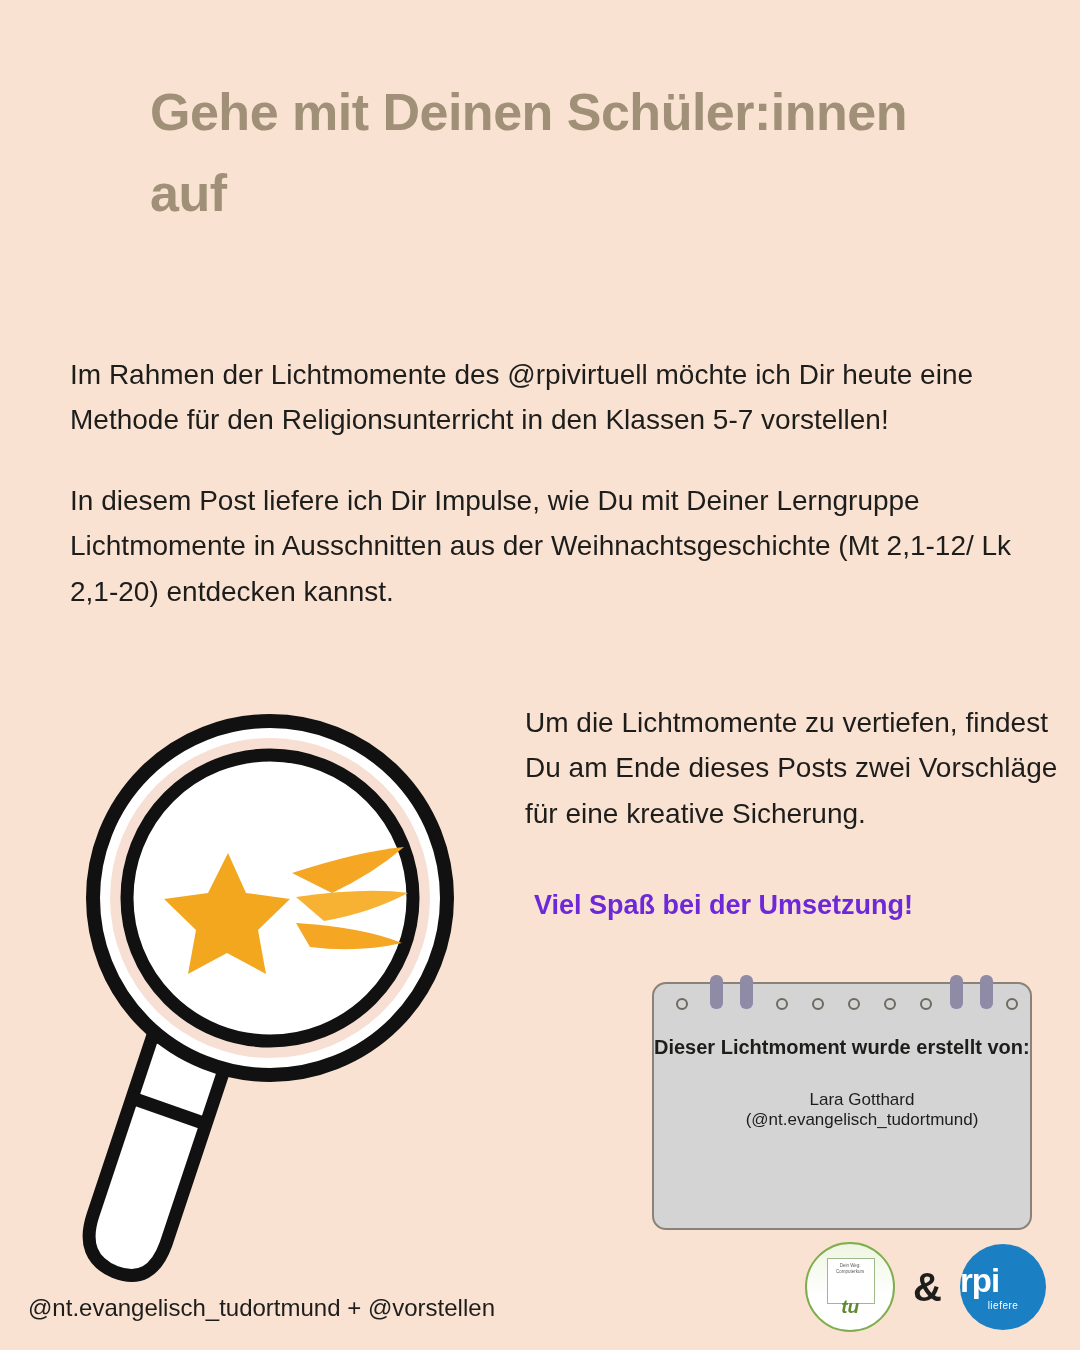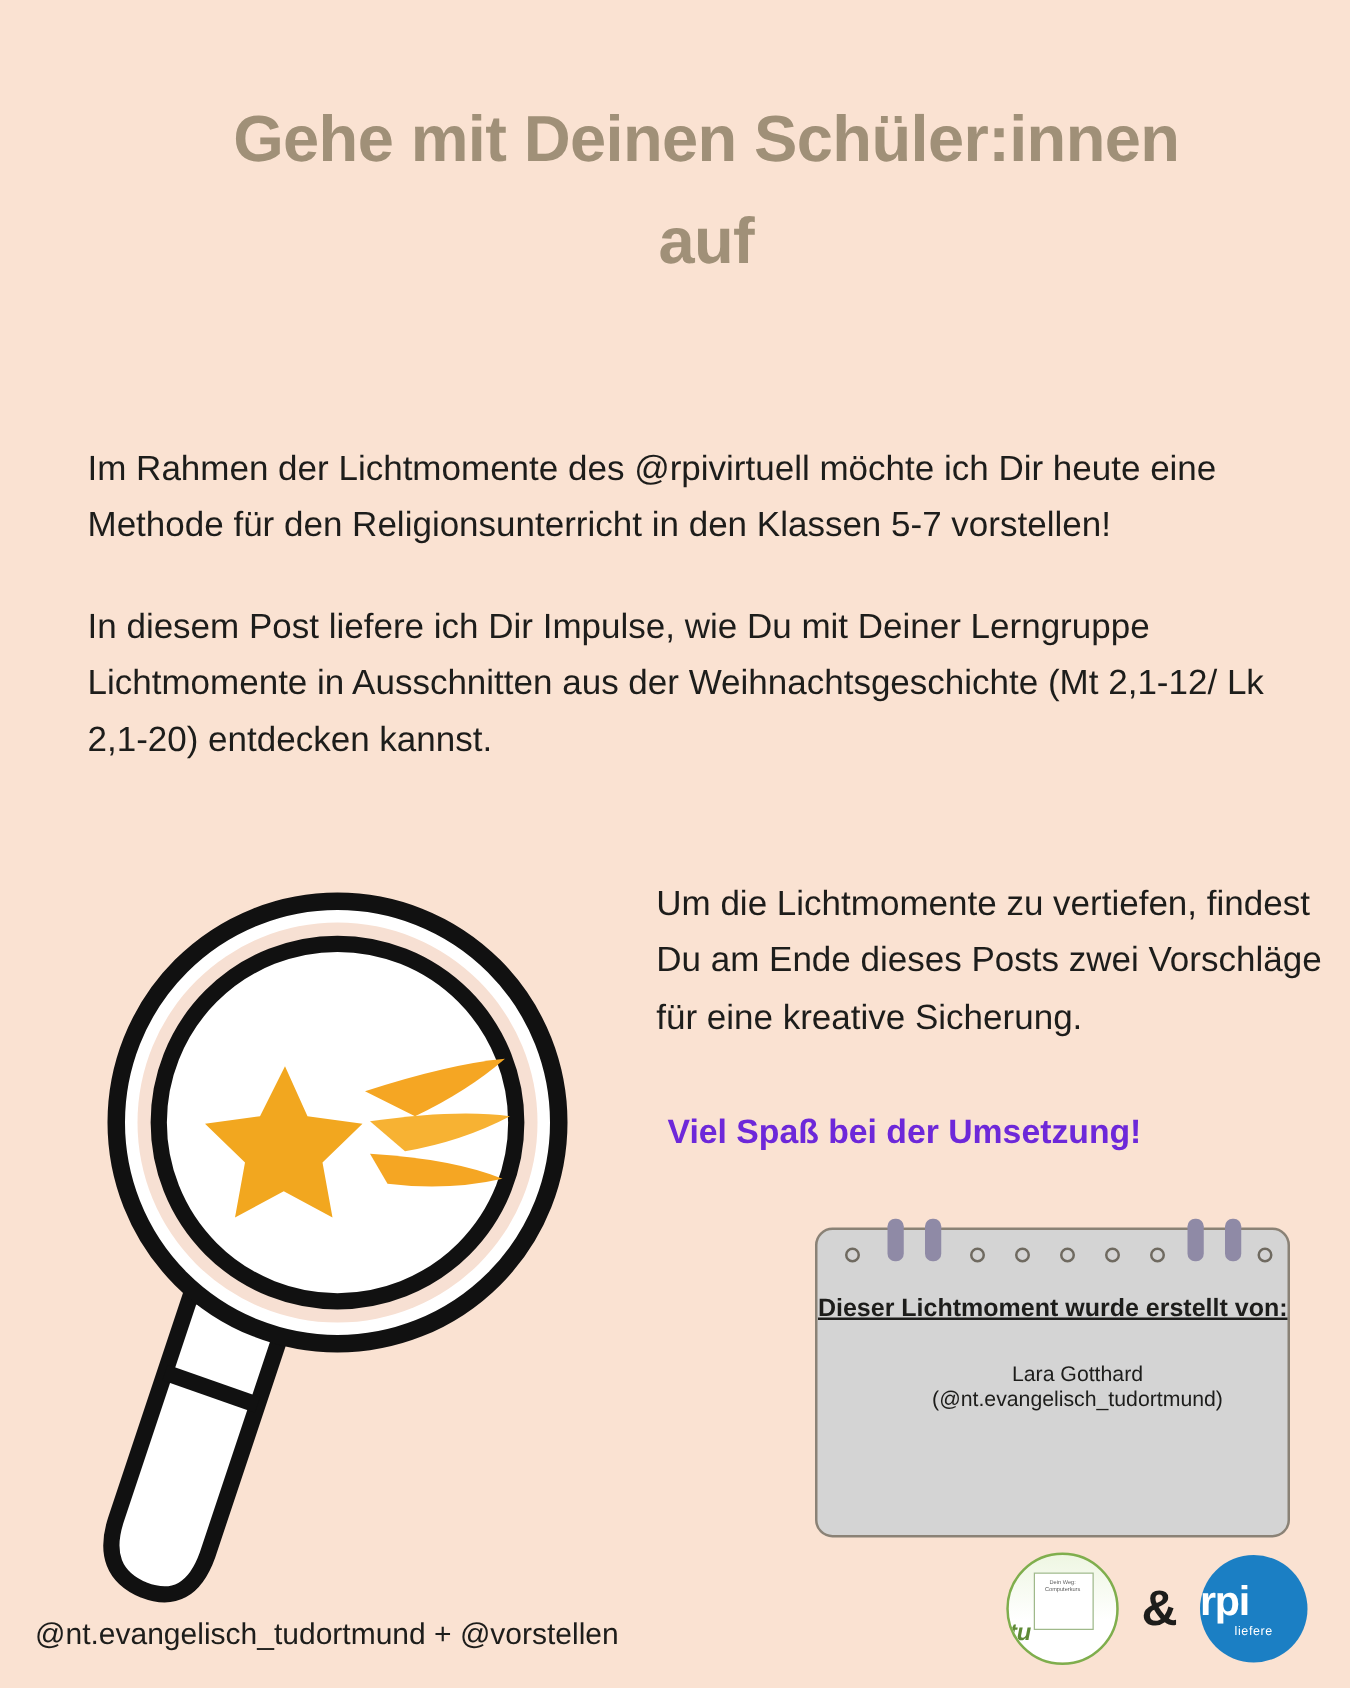--- a/index.html
+++ b/index.html
@@ -27,21 +27,20 @@
     top: 72px;
     width: 830px;
     color: #a09078;
     font-weight: bold;
     font-size: 52px;
     line-height: 1.55;
     letter-spacing: -0.5px;
   }
   .headline .line {
     display: block;
-    text-align: center;
   }
 
   
   .para {
     position: absolute;
     color: #1d1d1b;
     font-size: 28px;
     line-height: 1.62;
   }
   #para1 {
@@ -114,25 +113,24 @@
     width: 13px;
     height: 34px;
     background: #8f8aa6;
     border-radius: 6px;
   }
   .notepad-title {
     position: absolute;
     left: 0;
     right: 0;
     top: 52px;
-    text-align: right;
+    text-align: left;
     font-size: 20px;
     font-weight: bold;
     color: #1d1d1b;
-    text-decoration: underline;
   }
   .notepad-author {
     position: absolute;
     left: 0;
     right: 0;
     top: 106px;
     text-align: center;
     font-size: 17px;
     color: #1d1d1b;
     margin-left: 40px;
@@ -181,21 +179,21 @@
     font-size: 4.5px;
     color: #5c5c5c;
     line-height: 1.35;
     text-align: center;
   }
   .logo-tu .tu-text {
     position: absolute;
     left: 0;
     right: 0;
     bottom: 12px;
-    text-align: left;
+    text-align: center;
     font-size: 19px;
     color: #5e8a36;
     font-weight: bold;
     font-style: italic;
   }
   .amp {
     font-size: 40px;
     font-weight: bold;
     color: #1d1d1b;
   }

